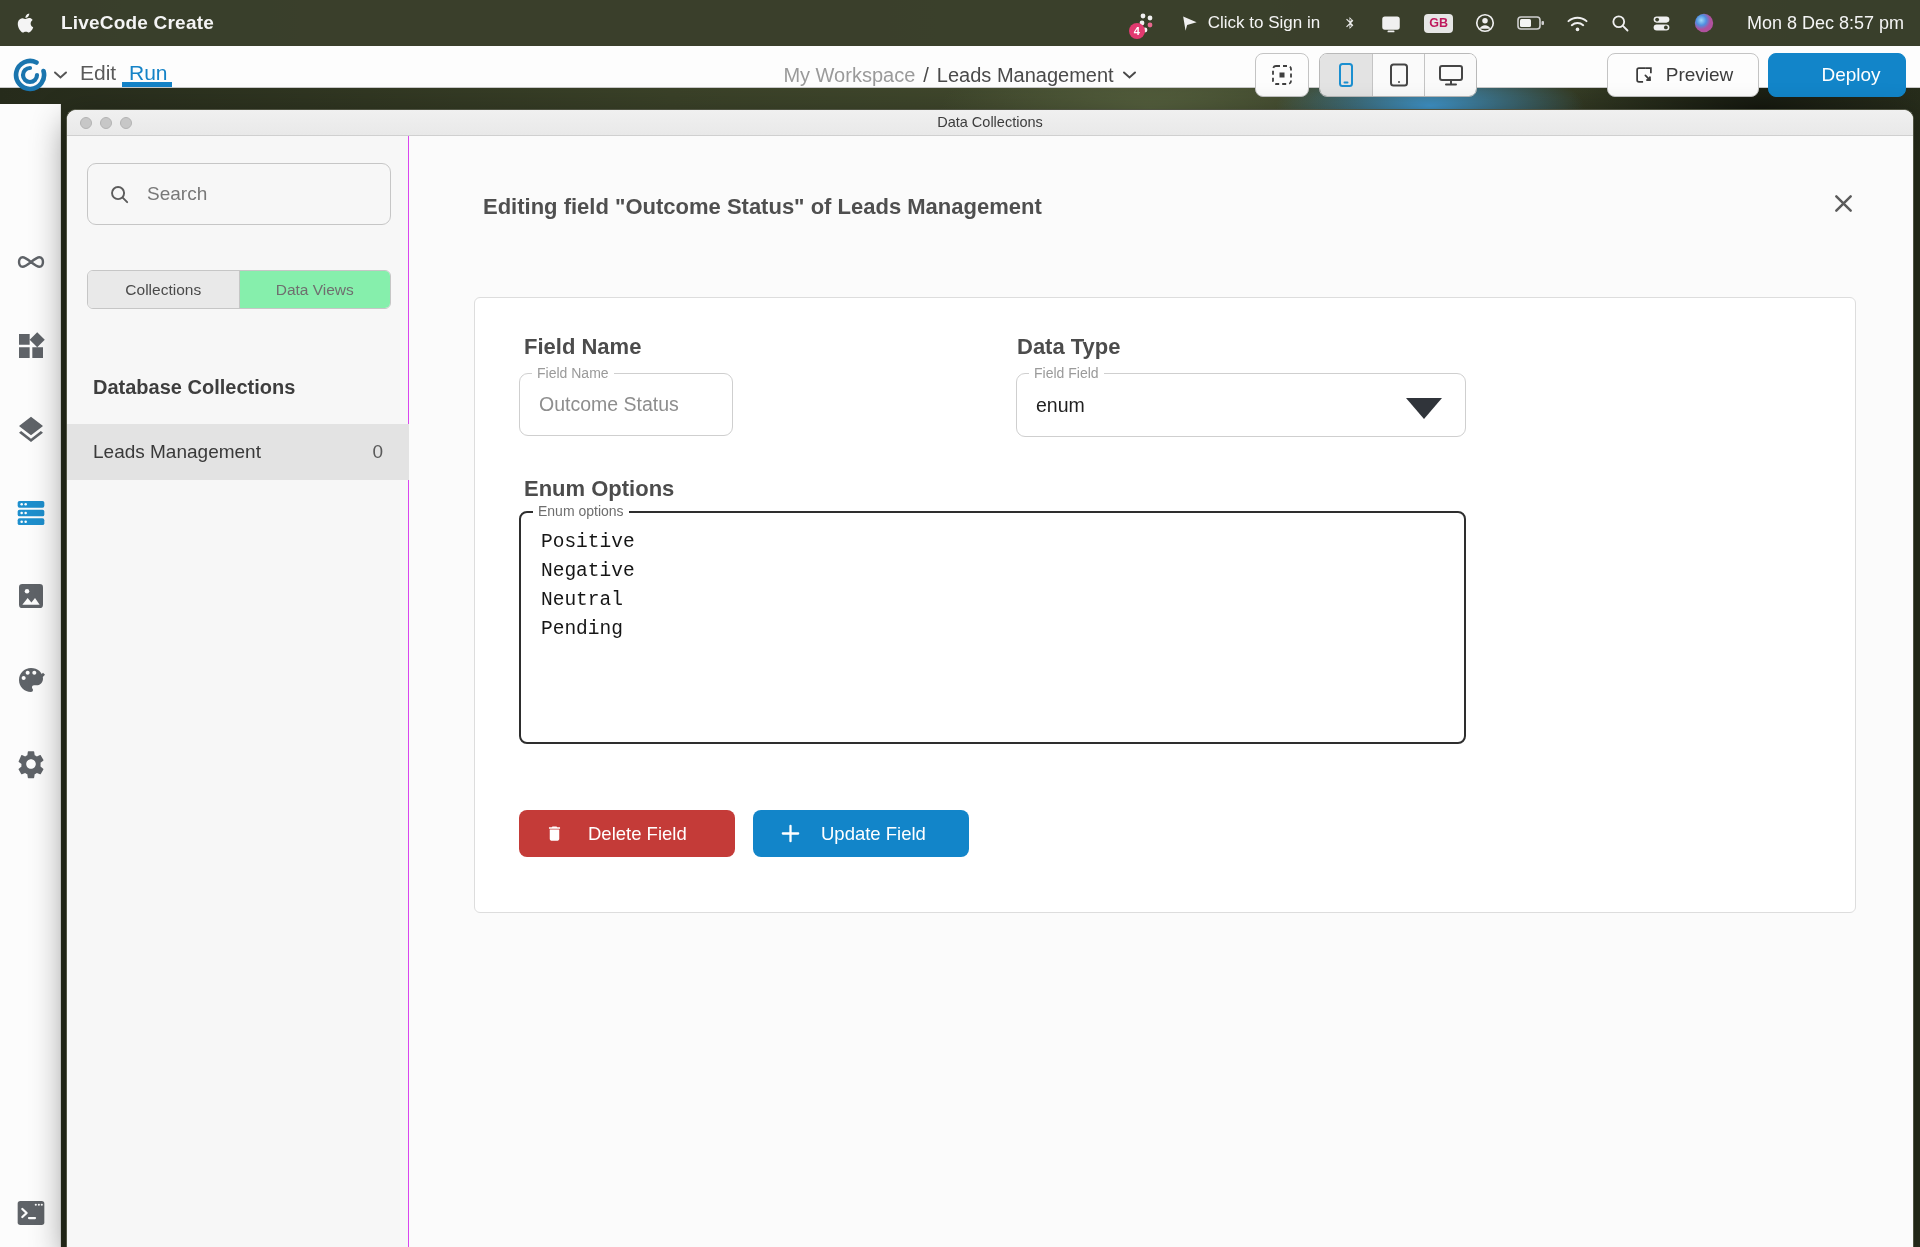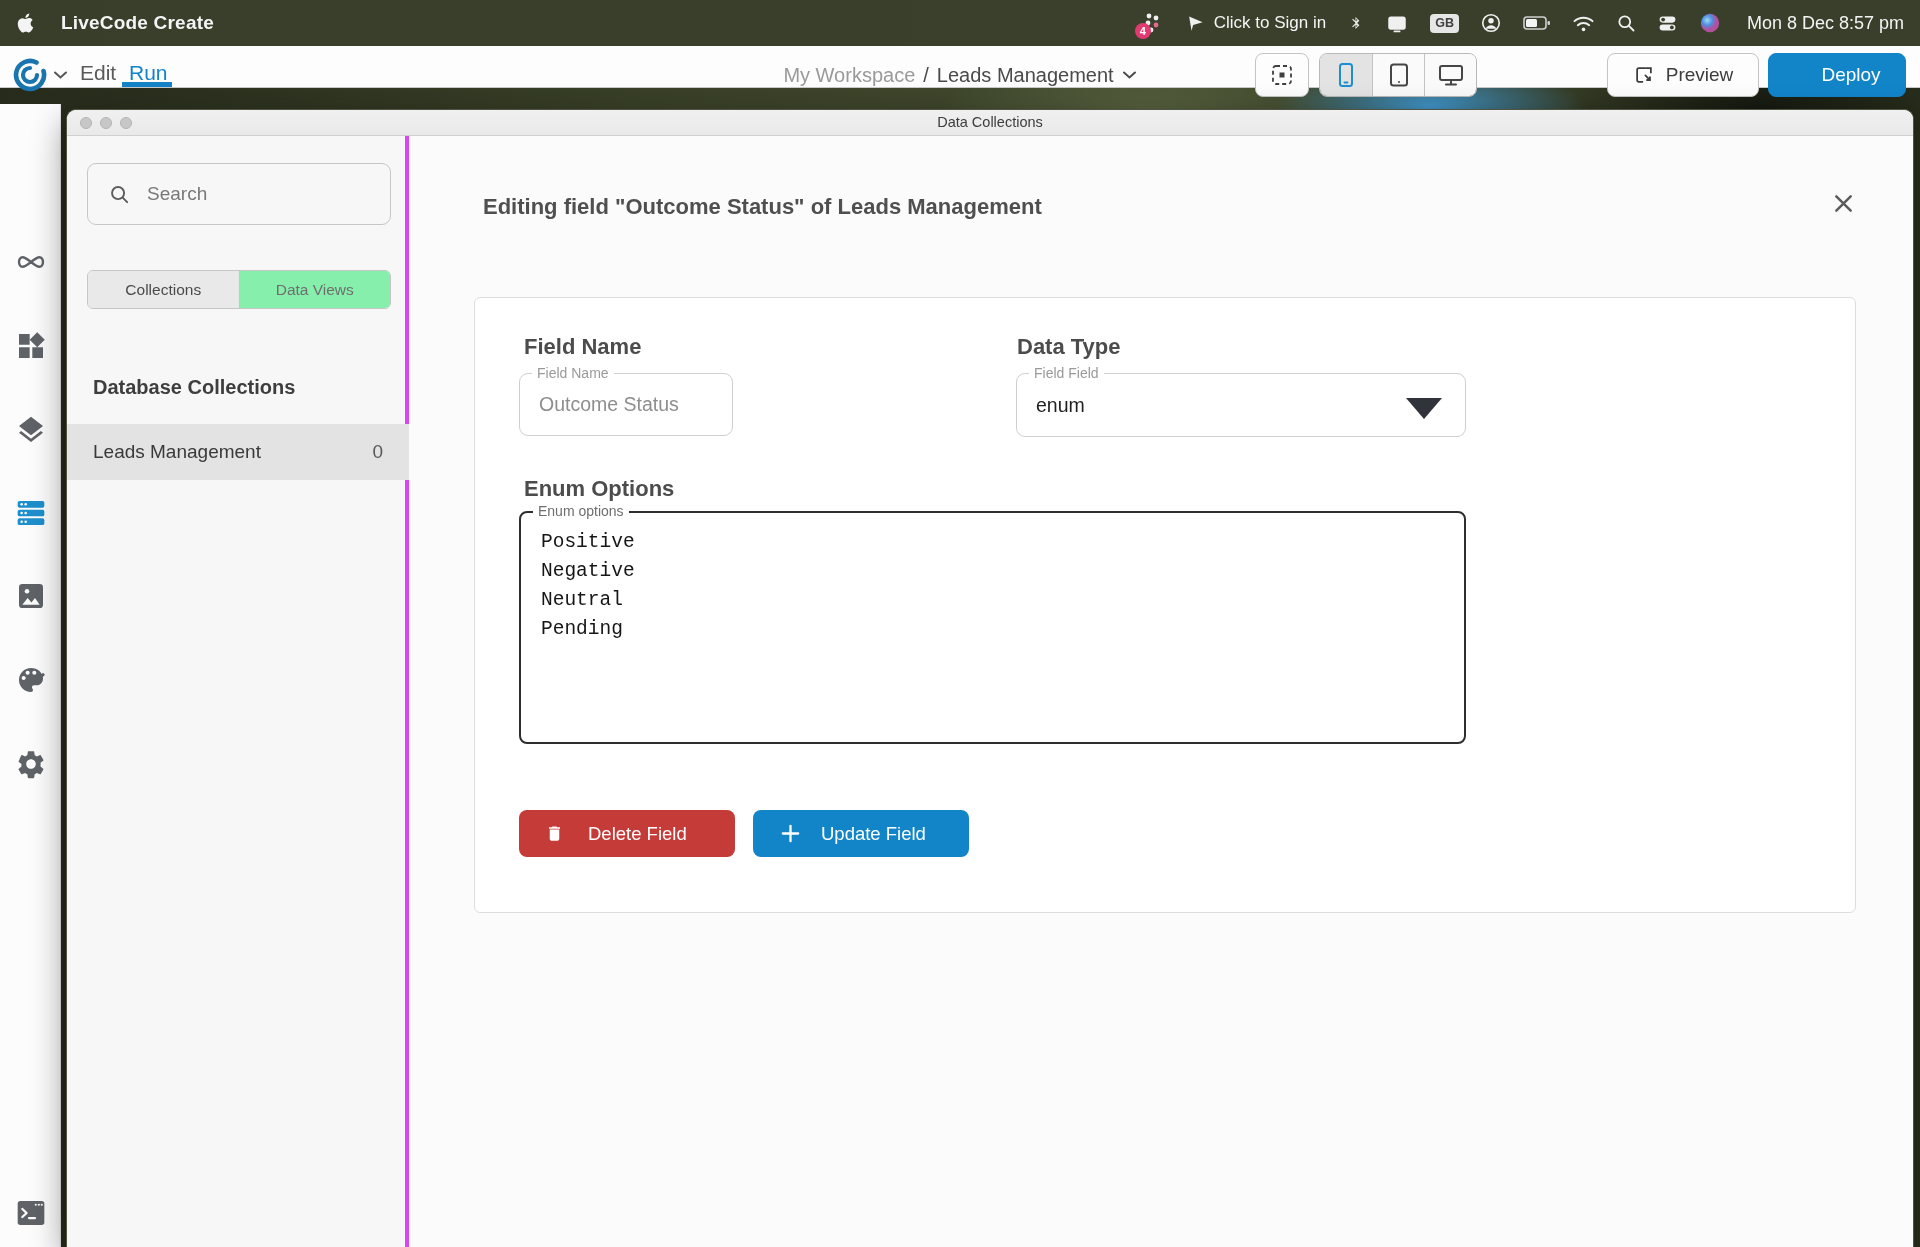--- a/index.html
+++ b/index.html
@@ -17,24 +17,24 @@
   
   .menubar { position:absolute; left:0; top:0; width:1920px; height:46px;
     background:rgba(58,63,44,.96); display:flex; align-items:center; padding:0 16px;
     color:#f4f4f4; }
   .menubar .app-name { margin-left:26px; font-size:19px; font-weight:bold; letter-spacing:.2px; }
   .menu-right { margin-left:auto; display:flex; align-items:center; gap:21px; font-size:17px; }
   .tray-ico { display:flex; align-items:center; justify-content:center; }
   .tray-app { position:relative; width:26px; height:26px; }
   .badge { position:absolute; left:-4px; bottom:-3px; width:16px; height:16px; border-radius:50%;
     background:#e23a70; color:#fff; font-size:11px; font-weight:bold; display:flex; align-items:center; justify-content:center; }
-  .kb-badge { background:#e6e6e6; color:#404040; font-size:12.5px; font-weight:bold;
+  .kb-badge { background:#e6e6e6; color:#be185d; font-size:12.5px; font-weight:bold;
     border-radius:4px; padding:2px 5px; line-height:1.2; }
   .signin { display:flex; align-items:center; gap:9px; }
-  .clock { font-size:18px; margin-left:5px; }
+  .clock { font-size:18px; margin-left:11px; }
 
   
   .toolbar { position:absolute; left:0; top:46px; width:1920px; height:42px;
     background:#fdfdfd; border-bottom:1px solid #c9c9c9; }
   .logo-wrap { position:absolute; left:12px; top:11px; display:flex; align-items:center; gap:5px; }
   .tab { position:absolute; top:15px; font-size:21px; cursor:default; }
   .tab-edit { left:80px; color:#5a5a5a; }
   .tab-run  { left:129px; color:#1583c7; }
   .run-underline { position:absolute; left:122px; bottom:0; width:50px; height:5px; background:#1583c7; }
   .breadcrumb { position:absolute; left:0; top:0; width:100%; height:58px;
@@ -63,21 +63,21 @@
     border:1px solid #505443; border-bottom:none; border-radius:10px 10px 0 0;
     background:#fbfbfb; box-shadow:0 12px 34px rgba(0,0,0,.45); overflow:hidden; }
   .titlebar { position:relative; height:26px; background:linear-gradient(#f0f0f0,#e9e9e9);
     border-bottom:1px solid #d0d0d0; }
   .tdot { position:absolute; top:7px; width:12px; height:12px; border-radius:50%;
     background:#c7c7c7; border:1px solid #b3b3b3; }
   .window-title { text-align:center; line-height:25px; font-size:14.5px; color:#3c3c3c; }
   .window-body { display:flex; height:1111px; }
 
   
-  .panel { position:relative; width:342px; background:#f7f7f7; border-right:4px solid #d946ef; flex:none; }
+  .panel { position:relative; width:342px; background:#f7f7f7; border-right:1px solid #d946ef; flex:none; }
   .search-box { position:absolute; left:20px; top:27px; width:304px; height:62px;
     border:1.5px solid #c6c6c6; border-radius:9px; display:flex; align-items:center;
     padding-left:20px; gap:16px; }
   .search-placeholder { font-size:19px; color:#787878; }
   .panel-tabs { position:absolute; left:20px; top:134px; width:304px; height:39px;
     border:1px solid #c6c6c6; border-radius:6px; display:flex; overflow:hidden; }
   .ptab { flex:1; display:flex; align-items:center; justify-content:center;
     font-size:15.5px; color:#6f6f6f; background:#86efac; }
   .ptab.active { background:#e9e9e9; color:#4a4a4a; border-right:1px solid #c6c6c6; }
   .section-title { position:absolute; left:26px; top:240px; font-size:20px; font-weight:bold; color:#3e3e3e; }

